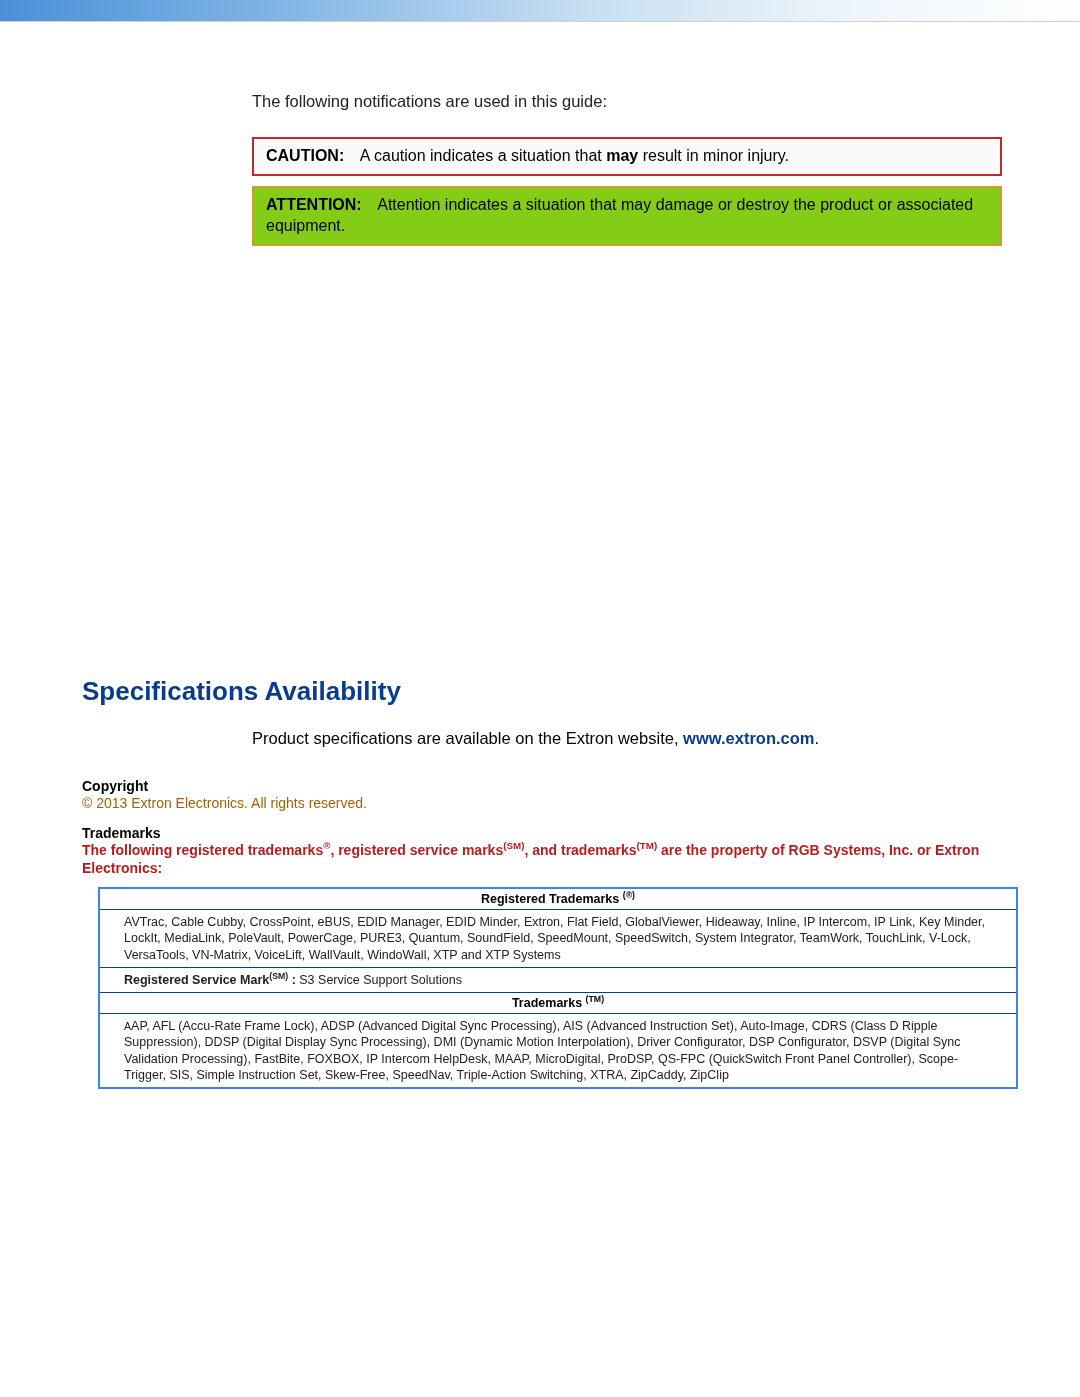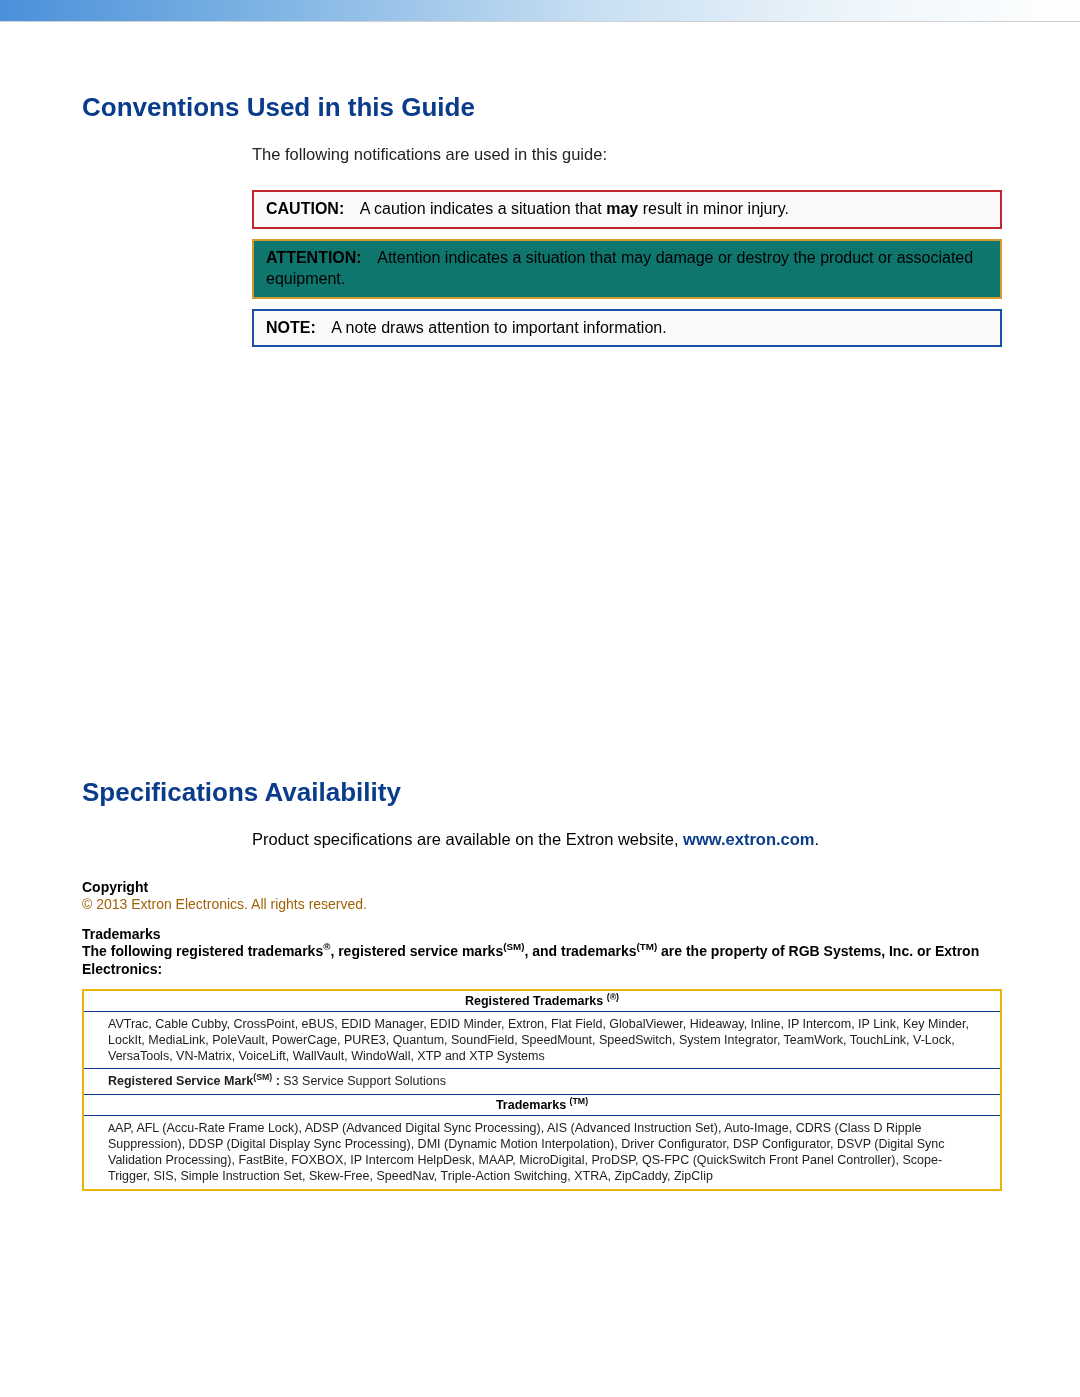--- a/index.html
+++ b/index.html
@@ -40,21 +40,21 @@
     margin-bottom: 26px;
   }
   .callout {
     border: 2px solid;
     padding: 6px 19px 7px 12px;
     margin-bottom: 10px;
     font-size: 16px;
     line-height: 1.35;
   }
   .callout-caution { border-color: #c1272d; background: #fafafa; }
-  .callout-attention { border-color: #d49a2d; background: #0f766e; }
+  .callout-attention { border-color: #d49a2d; background: #84cc16; }
   .callout-note { border-color: #1a4fa3; background: #fafafa; }
   .callout .label { font-weight: 700; margin-right: 12px; }
   .emph { font-weight: 700; }
   a.link { color: #0a3c8c; font-weight: 700; text-decoration: none; }
 
   .gap { height: 420px; }
 
   .specs-intro { font-size: 16.5px; margin-bottom: 30px; }
 
   .small-head {
@@ -65,31 +65,32 @@
   }
   .small-body {
     font-size: 14px;
     color: #a16207;
     margin-bottom: 12px;
     line-height: 1.35;
   }
   .tm-statement {
     font-weight: 700;
     font-size: 14px;
-    color: #000000;
+    color: #b91c1c;
     line-height: 1.3;
     margin-bottom: 10px;
   }
   .sup { vertical-align: super; font-size: 0.7em; line-height: 0; }
 
   table.tm-table {
     width: 100%;
     border-collapse: collapse;
-    border: 2px solid #eab308;
+    border: 2px solid #3b82f6;
     font-size: 13px;
+    margin-left: 16px;
   }
   table.tm-table th {
     text-align: center;
     font-weight: 700;
     padding: 3px 6px;
     border-bottom: 1.5px solid #0a3c8c;
     font-size: 12.5px;
   }
   table.tm-table td {
     padding: 4px 24px;
@@ -100,40 +101,35 @@
   }
   table.tm-table td.svc .lbl { font-weight: 700; }
 </style>
 </head>
 <body>
 
 <div class="top-gradient"></div>
 
 <div class="page">
 
-  <h1 class="section-title">Conventions Used in this Guide</h1>
 
 
   <div class="indented">
     <p class="intro-line">The following notifications are used in this guide:</p>
 
     <div class="callout callout-caution">
       <span class="label">CAUTION:</span>
       <span>A caution indicates a situation that </span><span class="emph">may</span><span> result in minor injury.</span>
     </div>
 
     <div class="callout callout-attention">
       <span class="label">ATTENTION:</span>
       <span>Attention indicates a situation that may damage or destroy the product or associated equipment.</span>
     </div>
 
-    <div class="callout callout-note">
-      <span class="label">NOTE:</span>
-      <span>A note draws attention to important information.</span>
-    </div>
   </div>
 
   <div class="gap"></div>
 
   <h1 class="section-title">Specifications Availability</h1>
 
   <div class="indented">
     <p class="specs-intro">
       <span>Product specifications are available on the Extron website, </span><a class="link" href="#">www.extron.com</a><span>.</span>
     </p>

